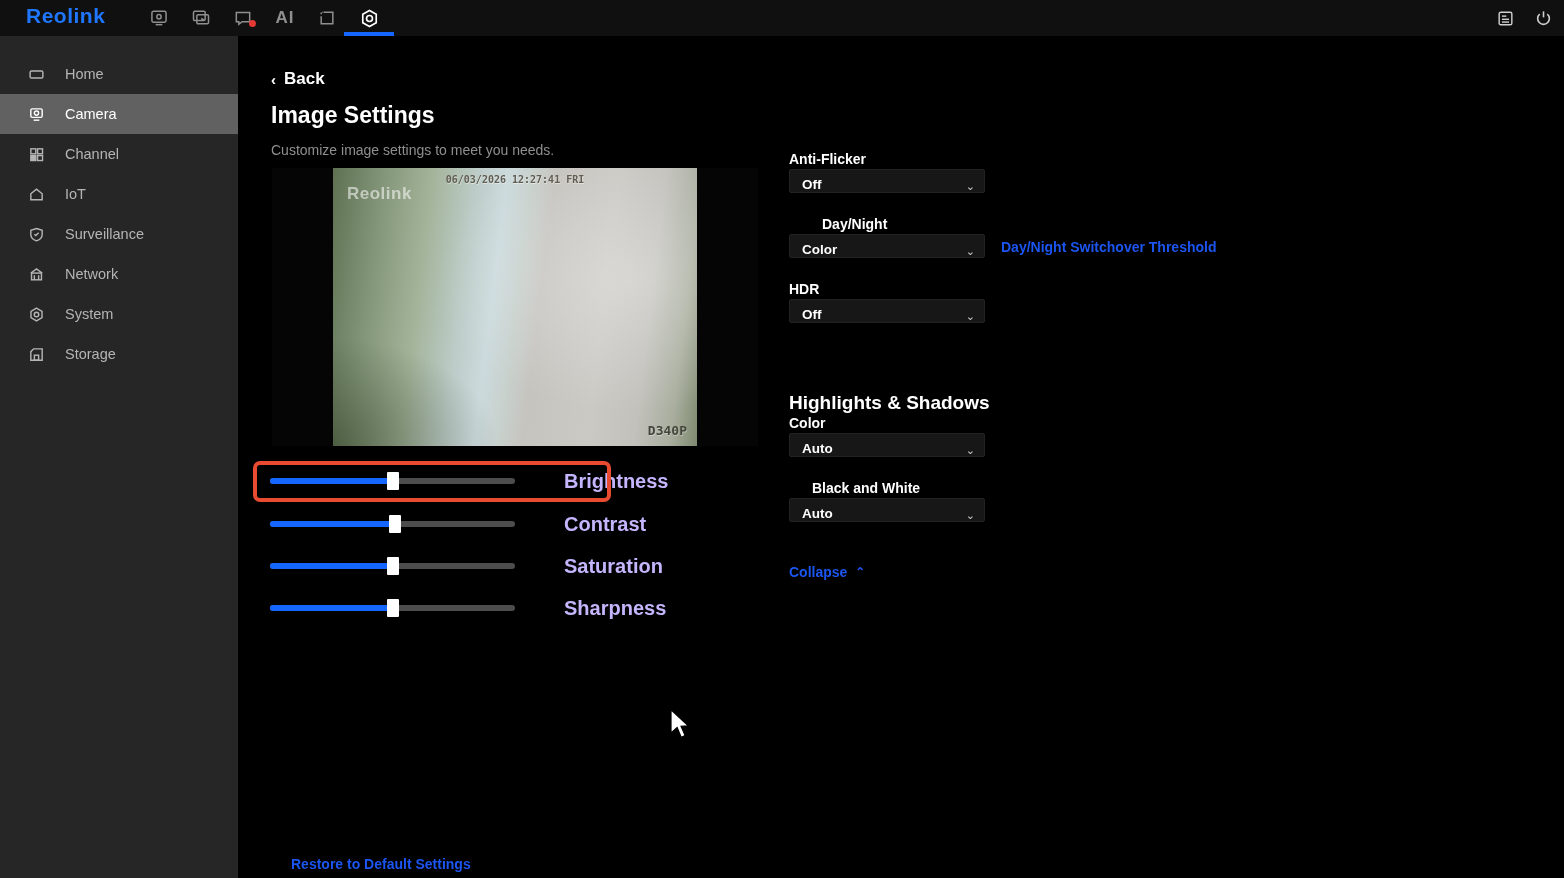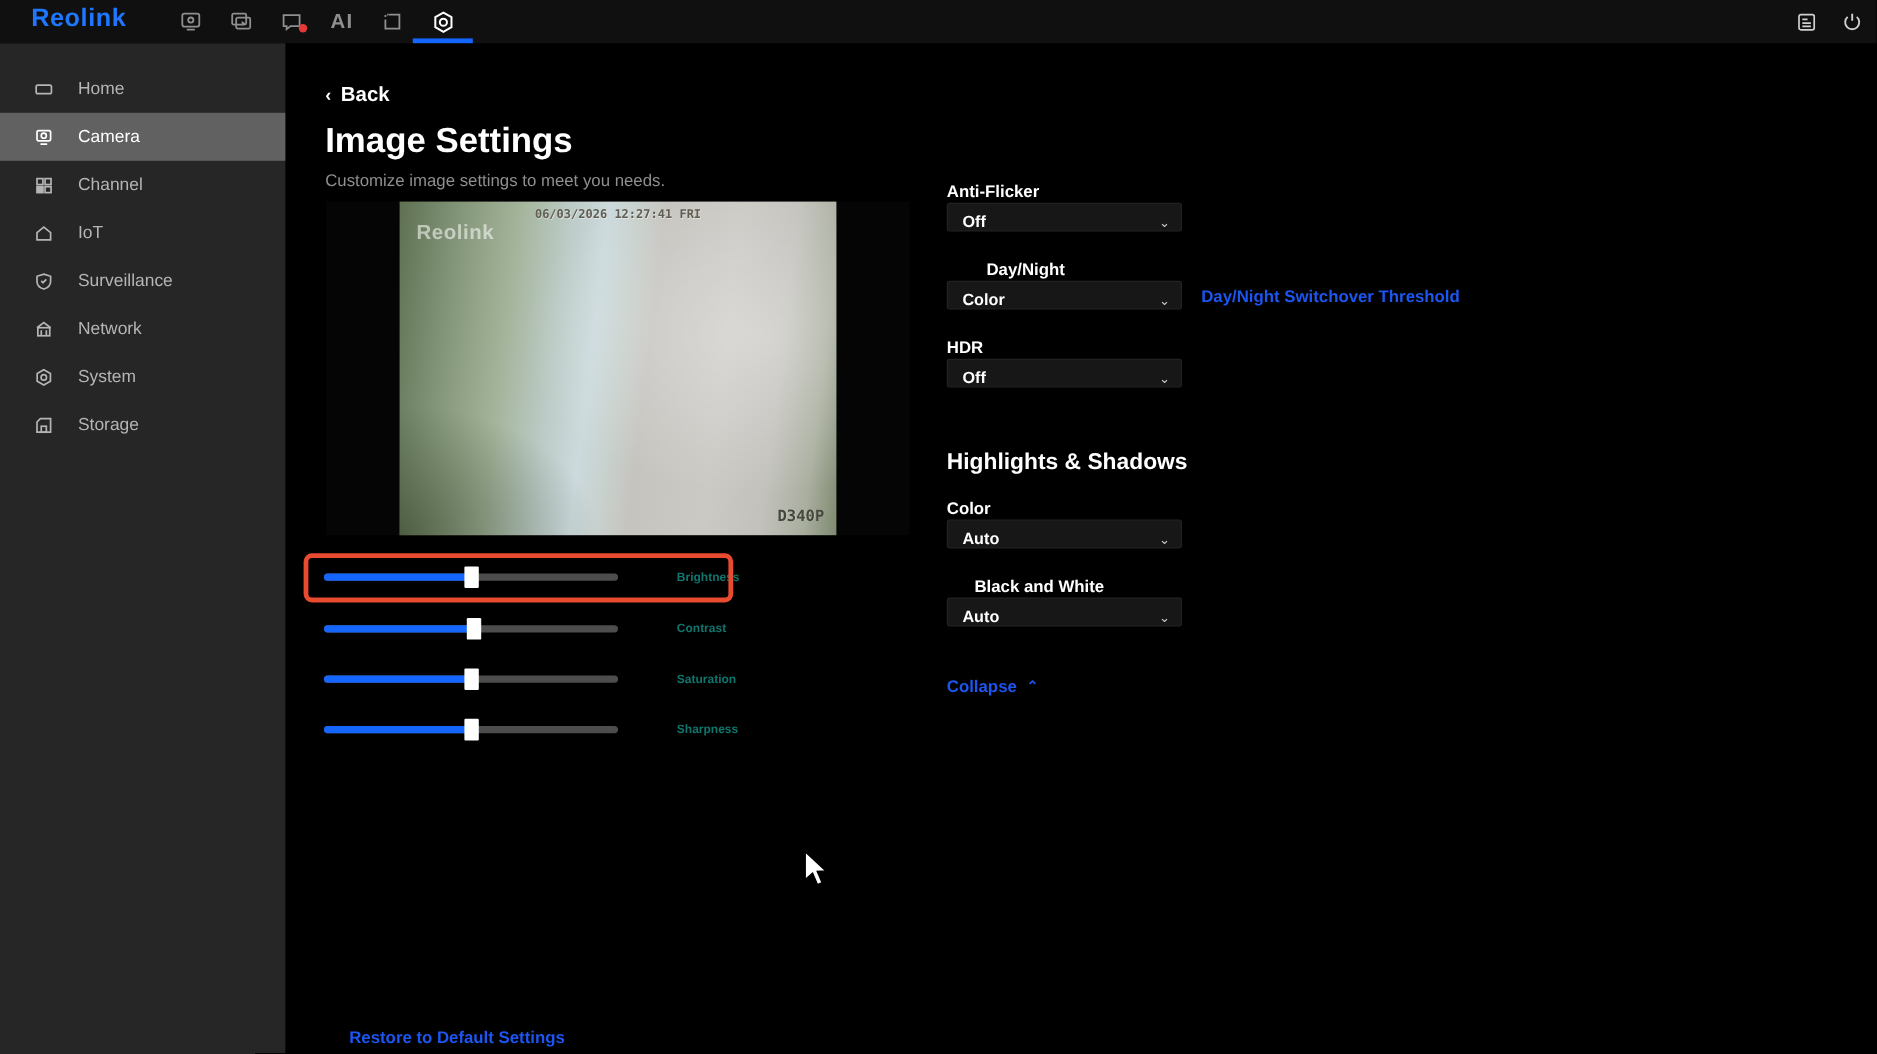--- a/index.html
+++ b/index.html
@@ -22,49 +22,49 @@
   
   .sidebar { position:absolute; top:36px; left:0; width:238px; height:842px; background:#262626; padding-top:18px; }
   .side-item { position:relative; height:40px; display:flex; align-items:center; padding-left:28px; gap:20px; color:#b5b5b5; font-size:14.5px; cursor:pointer; }
   .side-item .s-icon { width:17px; height:17px; display:flex; align-items:center; justify-content:center; }
   .side-item.active { background:#616161; color:#ffffff; }
 
   
   .main { position:absolute; top:36px; left:238px; width:1326px; height:842px; background:#000; color:#fff; }
   .back { position:absolute; left:33px; top:33px; font-size:17px; font-weight:bold; color:#fff; cursor:pointer; display:flex; align-items:center; gap:8px; }
   .back .chev { font-size:15px; font-weight:bold; }
-  .page-title { position:absolute; left:33px; top:66px; font-size:29px; font-weight:bold; }
+  .page-title { position:absolute; left:33px; top:66px; font-size:23px; font-weight:bold; }
   .page-subtitle { position:absolute; left:33px; top:106px; font-size:14px; color:#8f8f8f; }
 
   
   .preview { position:absolute; left:34px; top:132px; width:486px; height:278px; background:#050505; }
   .video { position:relative; width:364px; height:278px; margin:0 auto;
     background:
       radial-gradient(90% 80% at 82% 40%, rgba(255,255,255,0.30), rgba(255,255,255,0) 60%),
       radial-gradient(70% 60% at 0% 100%, rgba(25,40,15,0.45), rgba(0,0,0,0) 65%),
       linear-gradient(97deg, #5f7152 0%, #84967a 13%, #a3b399 25%, #bccbc6 36%, #ccdadd 44%, #c8d1cd 50%, #c6c4bf 56%, #cbc9c4 72%, #c2c1bc 84%, #a9ae9e 93%, #7e8a70 100%);
   }
   .video .timestamp { position:absolute; top:6px; left:50%; transform:translateX(-50%); font-family:"DejaVu Sans Mono", monospace; font-size:10px; font-weight:bold; color:#615d52; text-shadow:0.5px 0.5px 0 rgba(255,255,255,0.45); white-space:nowrap; }
   .video .watermark { position:absolute; top:16px; left:14px; font-size:17px; font-weight:bold; color:rgba(255,255,255,0.55); letter-spacing:0.5px; }
   .video .model { position:absolute; right:10px; bottom:8px; font-family:"DejaVu Sans Mono", monospace; font-size:13px; font-weight:bold; color:#44473c; text-shadow:0.5px 0.5px 0 rgba(255,255,255,0.35); }
 
   
   .slider-row { position:absolute; left:32px; height:22px; display:flex; align-items:center; }
   .slider-track { position:relative; width:245px; height:6px; background:#4d4d4d; border-radius:3px; }
   .slider-fill { position:absolute; left:0; top:0; height:6px; background:#1466ff; border-radius:3px 0 0 3px; }
   .slider-thumb { position:absolute; top:-6px; width:12px; height:18px; background:#ffffff; border-radius:1px; transform:translateX(-6px); cursor:pointer; }
-  .slider-label { position:absolute; left:294px; font-size:10px; font-weight:bold; color:#0f766e; white-space:nowrap; }
+  .slider-label { position:absolute; left:294px; font-size:20px; font-weight:bold; color:#c4b5fd; white-space:nowrap; }
   .highlight-box { position:absolute; left:15px; top:425px; width:358px; height:41px; border:4px solid #e84b2f; border-radius:7px; pointer-events:none; }
 
   
   .field-label { position:absolute; font-size:14px; font-weight:bold; color:#fff; white-space:nowrap; }
   .dropdown { position:absolute; width:196px; height:24px; background:#171717; border:1px solid #222; border-radius:2px; display:flex; align-items:flex-end; justify-content:space-between; padding:0 9px 0 12px; cursor:pointer; }
   .dropdown .dd-value { font-size:13.5px; font-weight:bold; color:#fff; }
   .dropdown .dd-chev { font-size:11px; color:#cfcfcf; line-height:1; }
-  .section-title { position:absolute; font-size:19px; font-weight:bold; color:#fff; white-space:nowrap; }
+  .section-title { position:absolute; font-size:19px; font-weight:bold; color:#fff; white-space:nowrap;margin-top:17px; }
   .blue-link { position:absolute; font-size:14px; font-weight:bold; color:#1c55f0; cursor:pointer; white-space:nowrap; }
   .collapse-link { display:flex; align-items:center; gap:8px; }
   .collapse-link .up-chev { font-size:12px; }
 
   .restore { position:absolute; left:33px; top:820px; font-size:14px; font-weight:bold; color:#1c55f0; cursor:pointer;margin-left:20px; }
 
   .cursor { position:absolute; left:668px; top:709px; z-index:20; pointer-events:none; }
 
   svg { display:block; }
 </style>

